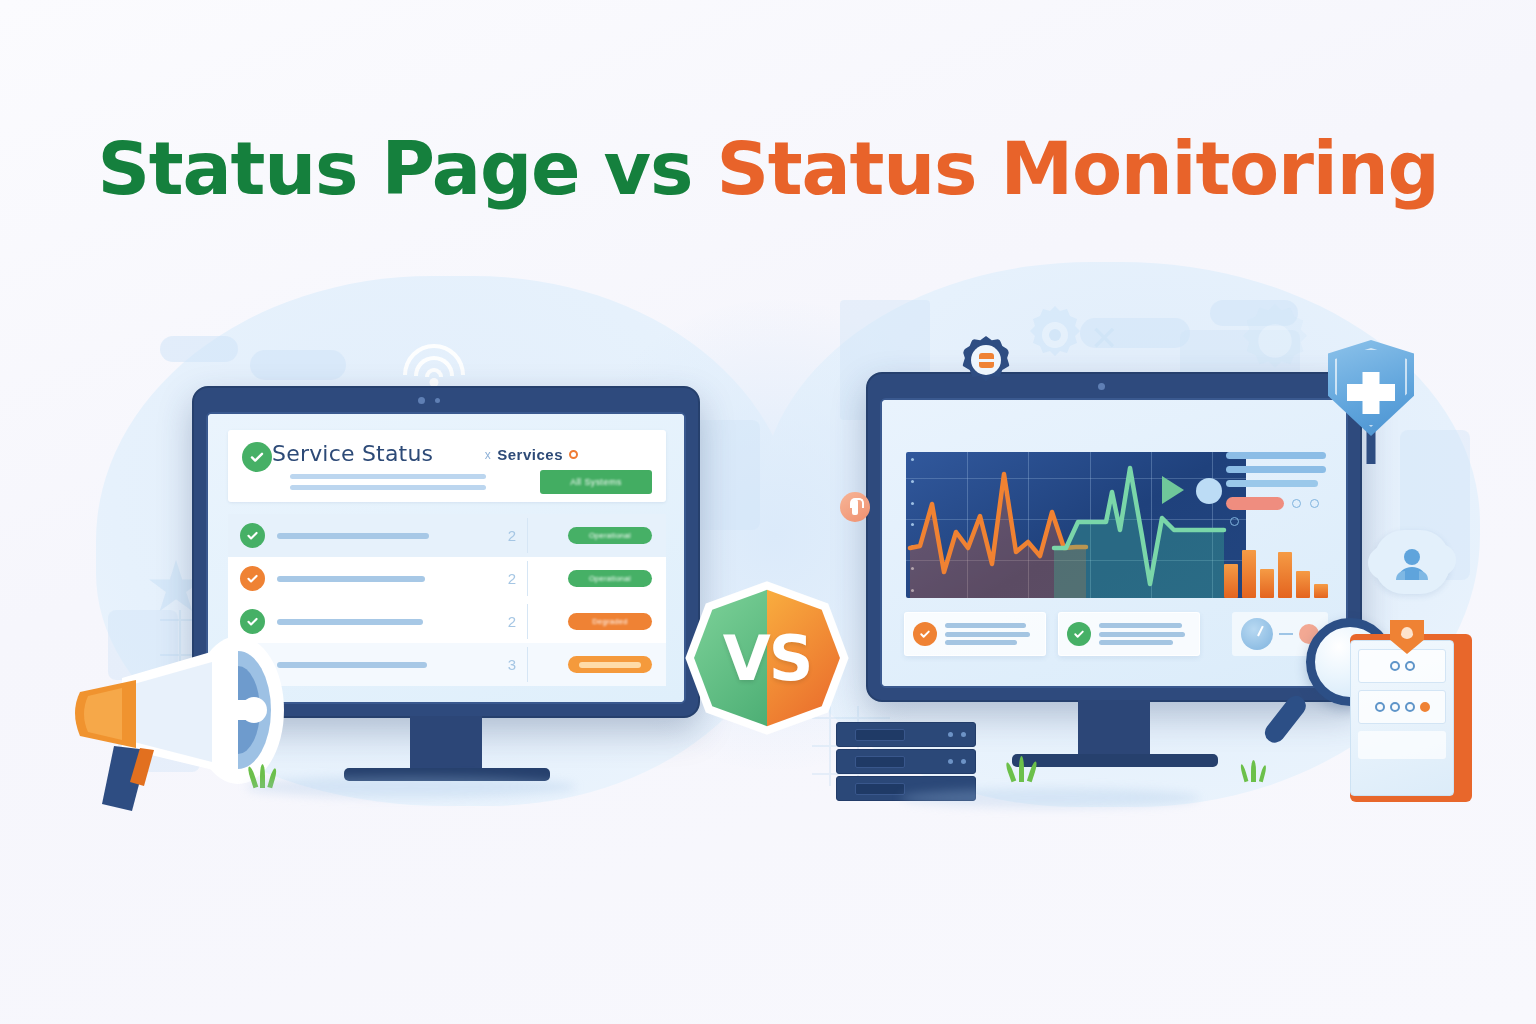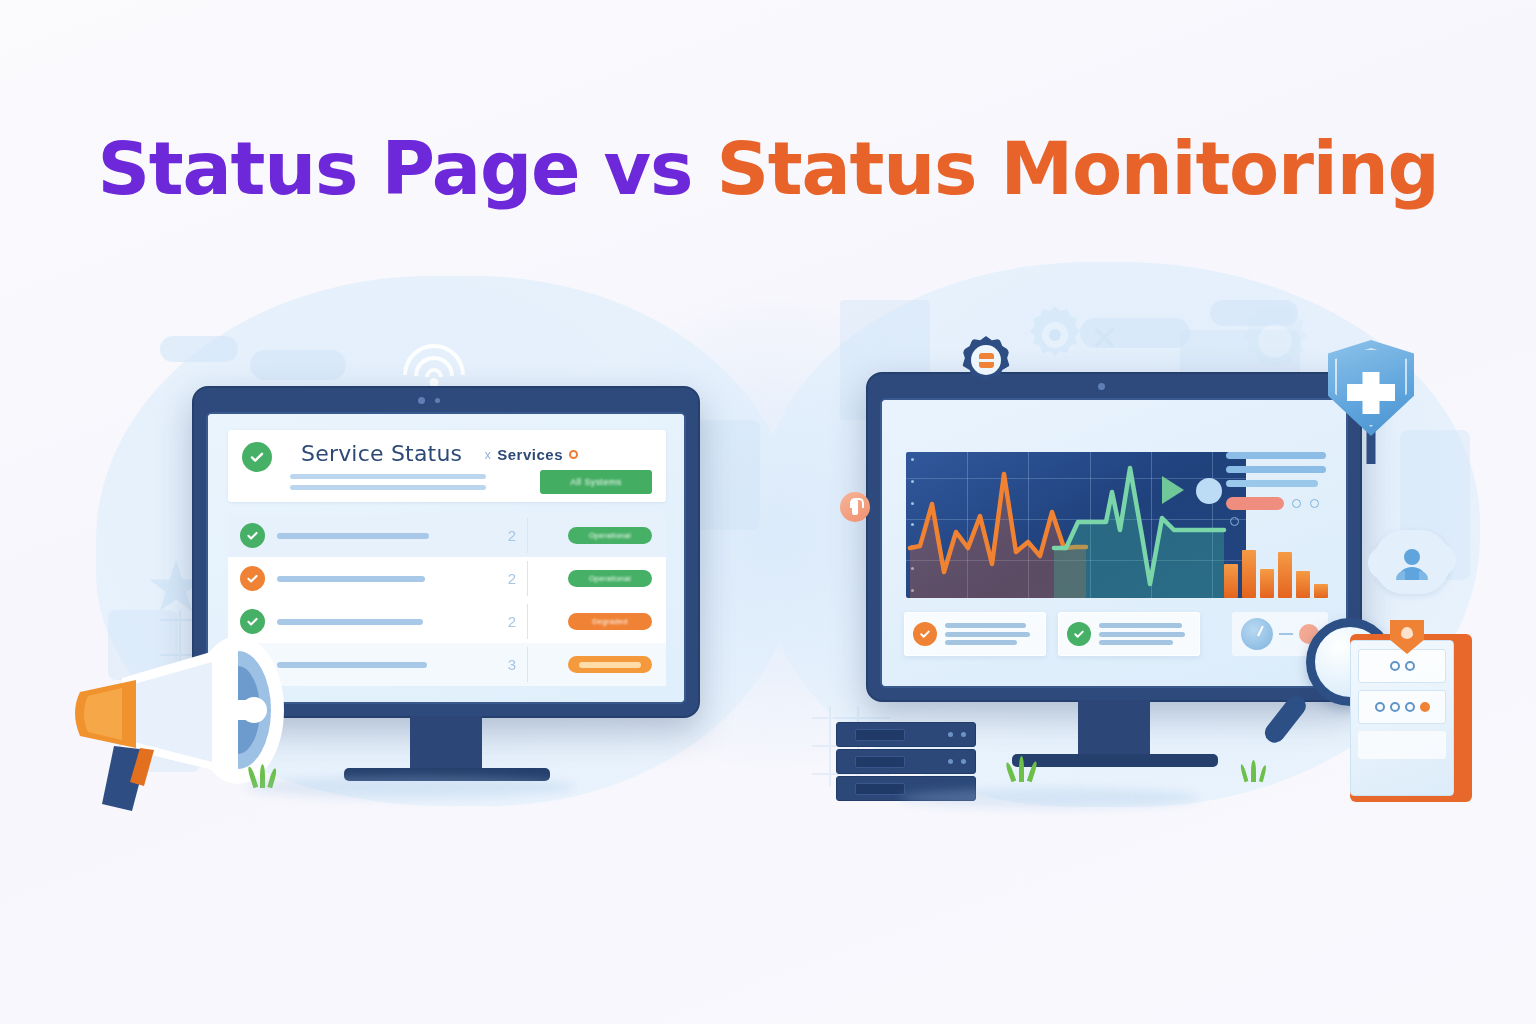--- a/index.html
+++ b/index.html
@@ -11,21 +11,21 @@
   }
   .stage { position:absolute; inset:0; }
 
   
   .title {
     position:absolute; top:126px; left:0; width:1536px;
     text-align:center; white-space:nowrap;
     font-size:73px; font-weight:700; letter-spacing:-1.2px;
     font-family:"DejaVu Sans","Liberation Sans",sans-serif;
   }
-  .title .t1 { color:#6d28d9; }
+  .title .t1 { color:#15803d; }
   .title .t2 { color:#e8632a; }
 
   
   .blob { position:absolute; border-radius:50%; }
   .blobL {
     left:96px; top:276px; width:700px; height:530px;
     background:radial-gradient(ellipse at 45% 40%,#e2eefb 0%,#e6f1fc 55%,#edf5fd 100%);
     border-radius:48% 46% 44% 50%/50% 48% 46% 44%;
   }
   .blobR {
@@ -75,21 +75,21 @@
     position:absolute; left:20px; right:18px; top:16px; height:72px;
     background:#ffffff; border-radius:3px; box-shadow:0 1px 3px rgba(60,90,140,.10);
     display:flex; align-items:flex-start; padding:12px 14px;
   }
   .checkCircle {
     border-radius:50%; display:flex; align-items:center; justify-content:center;
     color:#fff; flex:none;
   }
   .checkCircle svg { display:block; }
   .lhTitle {
-    color:#2d4a77; font-size:22px; font-weight:400; margin-left:29px; margin-top:-1px;
+    color:#2d4a77; font-size:22px; font-weight:400; margin-left:0; margin-top:-1px;
     font-family:"DejaVu Sans","Liberation Sans",sans-serif; letter-spacing:.2px;
   }
   .lhLines { position:absolute; left:62px; top:44px; width:200px; }
   .lhLines .bar { height:5px; background:#bcd6ef; border-radius:3px; margin-bottom:6px; }
   .lhBrand {
     position:absolute; right:88px; top:16px; display:flex; align-items:center; gap:6px;
     color:#2d4a77; font-size:15px; font-weight:700; letter-spacing:.5px;
     filter:blur(.4px);
   }
   .lhBrand .xmark { color:#8fb2d8; font-size:12px; font-weight:400; }
@@ -564,20 +564,28 @@
       <path d="M26 60 Q18 78 26 96 L60 104 L60 52 Z" fill="#f7ab4e" opacity=".85"></path>
 
       <rect x="160" y="64" width="34" height="20" rx="7" fill="#ffffff"></rect>
       <circle cx="192" cy="74" r="13" fill="#ffffff"></circle>
 
       <path d="M52 110 L86 114 L70 175 L40 168 Z" fill="#2e4d82"></path>
       <path d="M78 112 L92 114 L82 150 L68 146 Z" fill="#e2701f"></path>
     </svg>
   </div>
 
+  <div class="vsWrap">
+    <div class="vsShape"></div>
+    <div class="vsInner">
+      <div class="vsHalfL"></div>
+      <div class="vsHalfR"></div>
+    </div>
+    <div class="vsText">VS</div>
+  </div>
 
   <div class="lockCircle"></div>
 
   <div class="gearBadge">
     <div class="ring"></div>
     <div class="core">
         <i></i>
       </div>
   </div>
 

